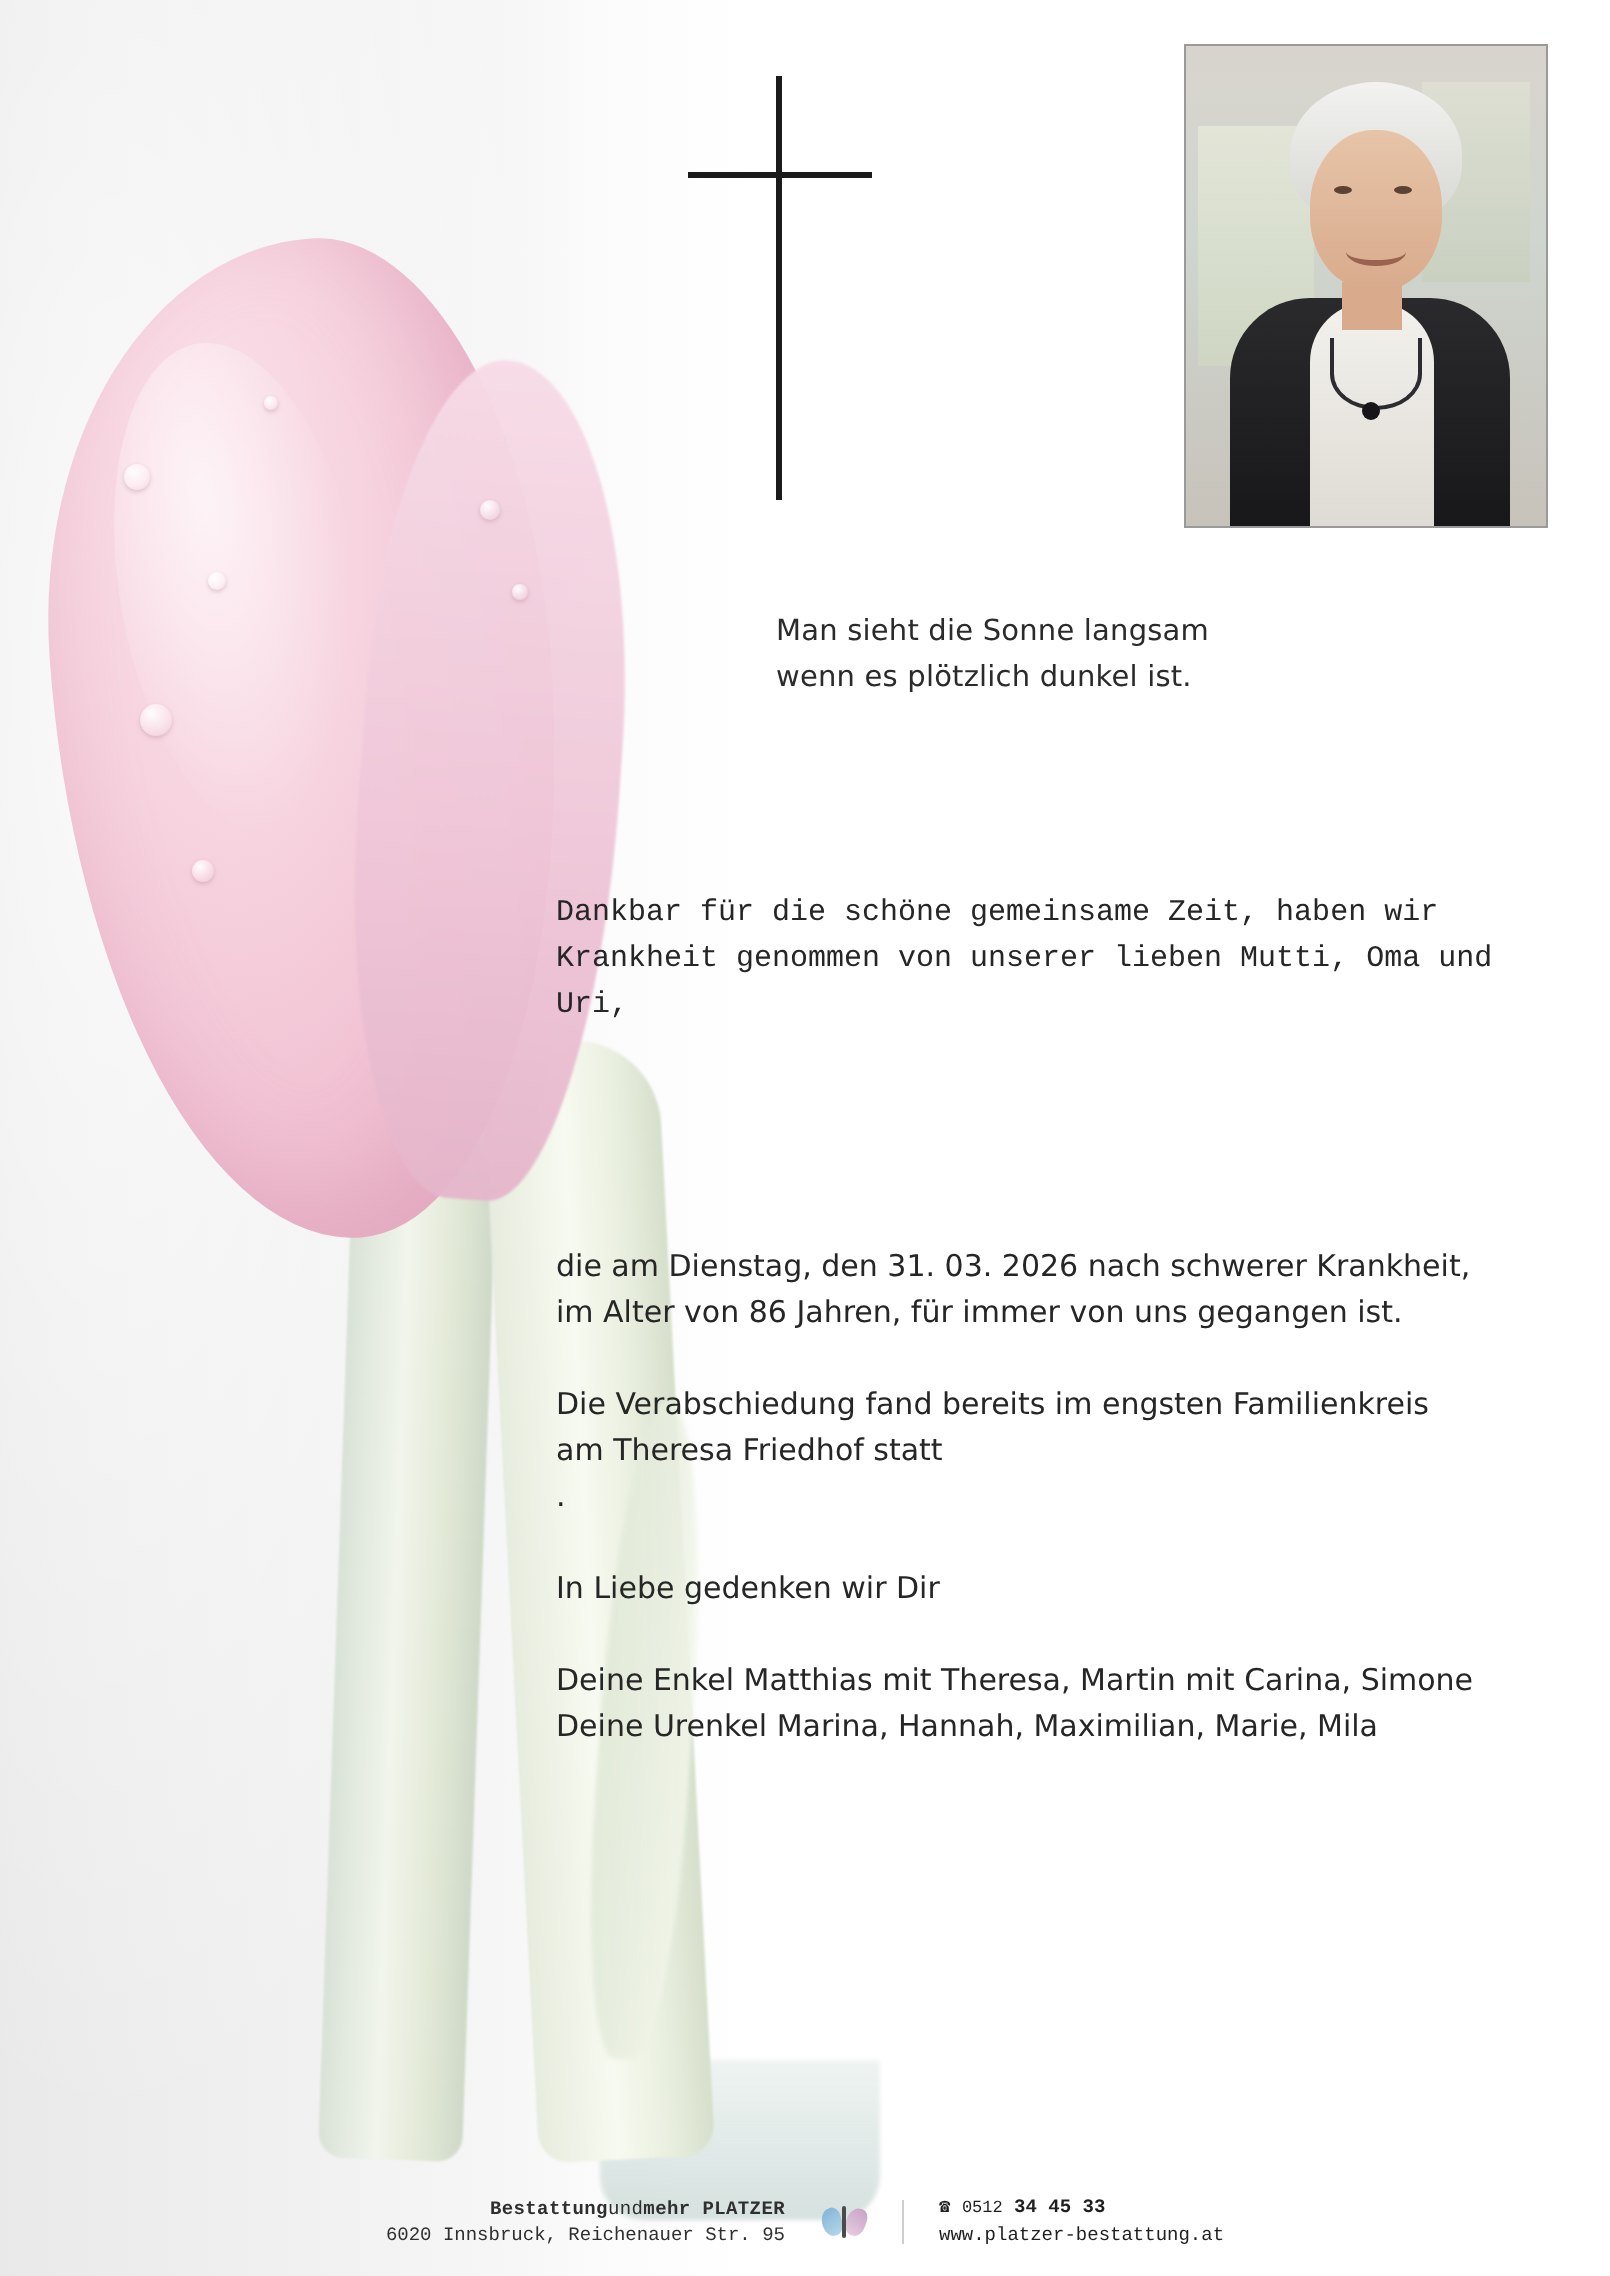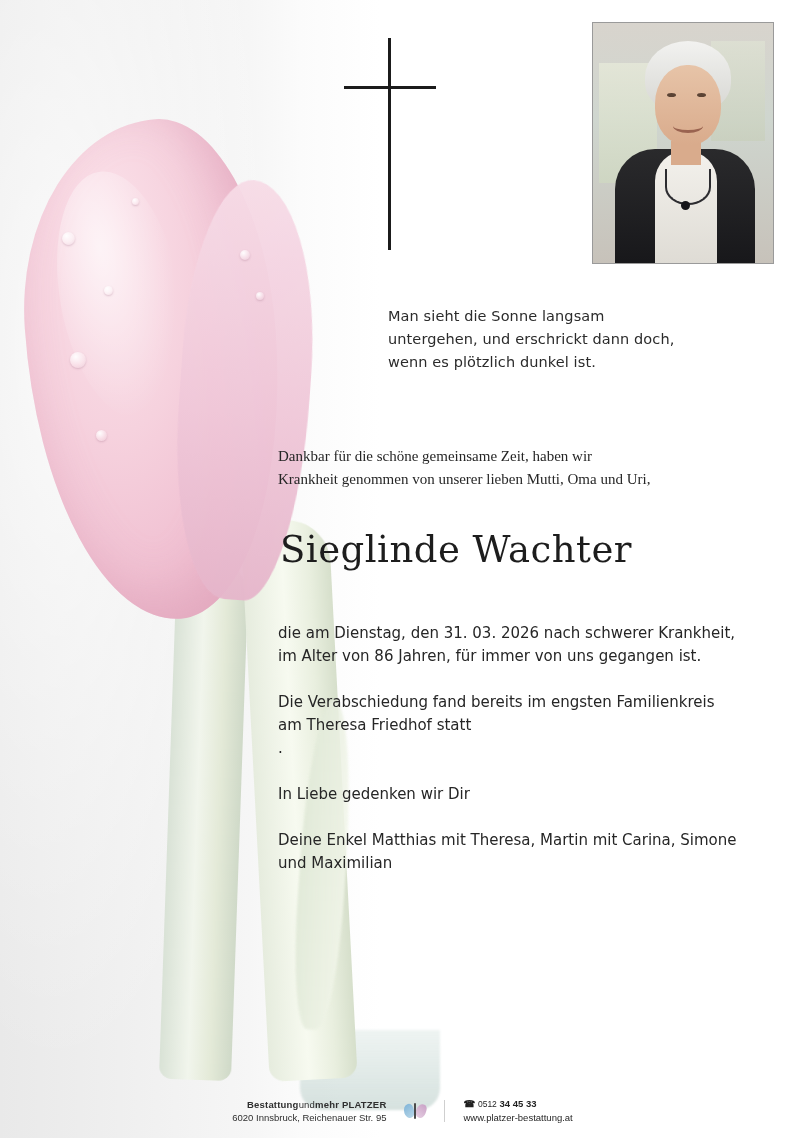--- a/index.html
+++ b/index.html
@@ -244,21 +244,21 @@
     font-size: 14.5px;
     line-height: 23px;
     color: #2b2b2b;
     letter-spacing: .1px;
   }
   .intro {
     position: absolute;
     left: 278px;
     top: 445px;
     width: 500px;
-    font-family: Liberation Serif, serif;
+    font-family: Liberation Mono, monospace;
     font-size: 15px;
     line-height: 23px;
     color: #262626;
   }
   .name {
     position: absolute;
     left: 280px;
     top: 528px;
     font-family: "DejaVu Serif", serif;
     font-size: 37px;
@@ -282,21 +282,21 @@
   
   .footer {
     position: absolute;
     left: 0;
     bottom: 14px;
     width: 100%;
     display: flex;
     justify-content: center;
     align-items: center;
     gap: 18px;
-    font-family: Liberation Sans, sans-serif;
+    font-family: Liberation Mono, monospace;
     margin-top: 30px;
   }
   .footer-left {
     text-align: right;
     font-size: 9.5px;
     line-height: 13px;
     color: #2f2f2f;
   }
   .footer-left .brand { font-weight: bold; letter-spacing: .2px; }
   .footer-left .brand .thin { font-weight: normal; }
@@ -373,43 +373,41 @@
     <div class="p-face"></div>
     <div class="p-eye-l"></div>
     <div class="p-eye-r"></div>
     <div class="p-smile"></div>
     <div class="p-necklace"></div>
     <div class="p-bead"></div>
   </div>
 
   <div class="poem">
     <div>Man sieht die Sonne langsam</div>
-    <div>untergehen, und erschrickt dann doch,</div>
     <div>wenn es plötzlich dunkel ist.</div>
   </div>
 
   <div class="intro">
     <div>Dankbar für die schöne gemeinsame Zeit, haben wir</div>
     <div>Krankheit genommen von unserer lieben Mutti, Oma und Uri,</div>
   </div>
 
-  <div class="name">Sieglinde Wachter</div>
 
   <div class="body-text">
     <p>die am Dienstag, den 31. 03. 2026 nach schwerer Krankheit,</p>
     <p>im Alter von 86 Jahren, für immer von uns gegangen ist.</p>
     <div class="gap"></div>
     <p>Die Verabschiedung fand bereits im engsten Familienkreis</p>
     <p>am Theresa Friedhof statt</p>
     <p>.</p>
     <div class="gap"></div>
     <p>In Liebe gedenken wir Dir</p>
     <div class="gap"></div>
     <p>Deine Enkel Matthias mit Theresa, Martin mit Carina, Simone</p>
-    <p>und Maximilian</p>
+    <p>Deine Urenkel Marina, Hannah, Maximilian, Marie, Mila</p>
   </div>
 
   <div class="footer">
     <div class="footer-left">
       <div class="brand"><span>Bestattung</span><span class="thin">und</span><span>mehr</span> <span>PLATZER</span></div>
       <div>6020 Innsbruck, Reichenauer Str. 95</div>
     </div>
 
     <div class="butterfly">
       <div class="w1"></div>

